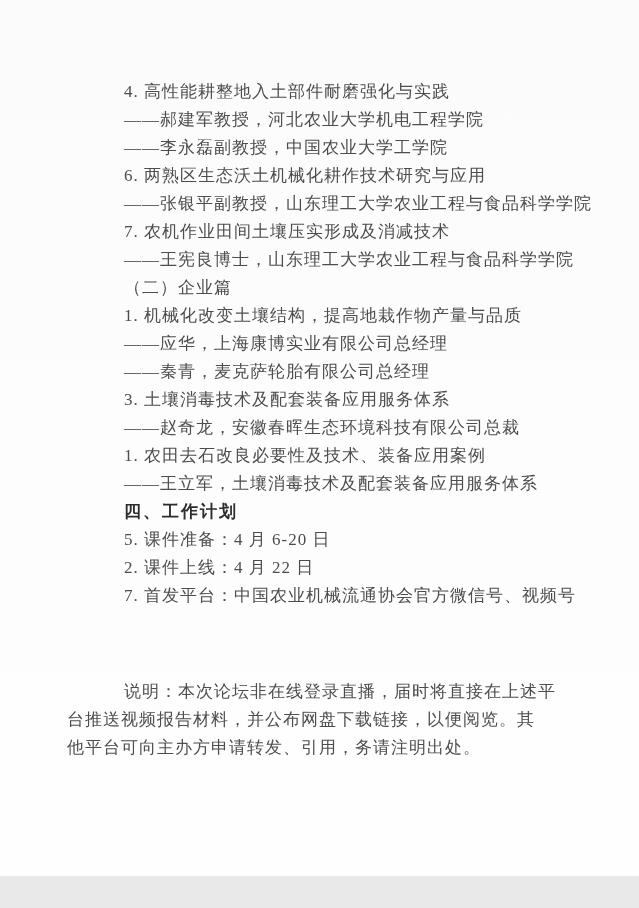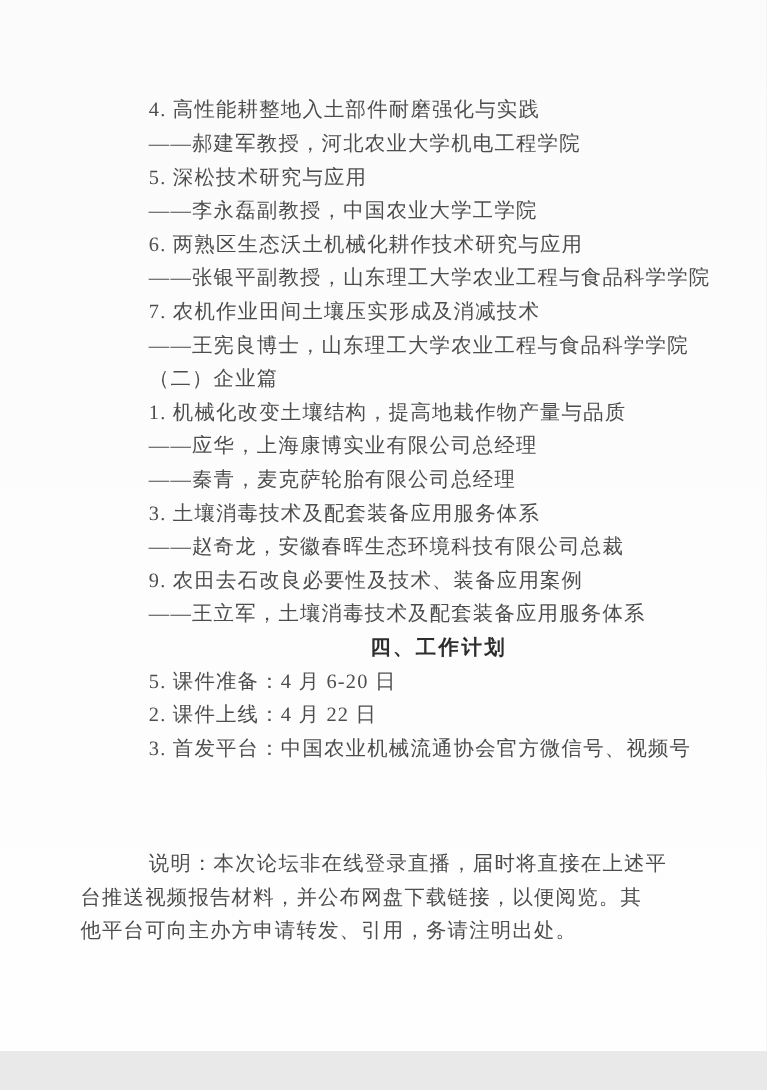--- a/index.html
+++ b/index.html
@@ -31,58 +31,56 @@
   }
   .lvl2 {
     padding-left: 57px;
   }
   .section-heading {
     font-family: "Liberation Sans", "DejaVu Sans", sans-serif;
     font-weight: bold;
     color: #2d2d2d;
     letter-spacing: 2px;
     padding-left: 57px;
-    text-align: center;
   }
   .spacer {
     height: 28px;
   }
   .note-first {
     padding-left: 57px;
     margin-top: 40px;
   }
 </style>
 </head>
 <body>
 
 <div class="page">
   <div class="content">
 
     <div class="line lvl2">4. 高性能耕整地入土部件耐磨强化与实践</div>
     <div class="line lvl2">——郝建军教授，河北农业大学机电工程学院</div>
-    <div class="line lvl2">5. 深松技术研究与应用</div>
     <div class="line lvl2">——李永磊副教授，中国农业大学工学院</div>
     <div class="line lvl2">6. 两熟区生态沃土机械化耕作技术研究与应用</div>
     <div class="line lvl2">——张银平副教授，山东理工大学农业工程与食品科学学院</div>
     <div class="line lvl2">7. 农机作业田间土壤压实形成及消减技术</div>
     <div class="line lvl2">——王宪良博士，山东理工大学农业工程与食品科学学院</div>
 
     <div class="line lvl2">（二）企业篇</div>
     <div class="line lvl2">1. 机械化改变土壤结构，提高地栽作物产量与品质</div>
     <div class="line lvl2">——应华，上海康博实业有限公司总经理</div>
     <div class="line lvl2">——秦青，麦克萨轮胎有限公司总经理</div>
     <div class="line lvl2">3. 土壤消毒技术及配套装备应用服务体系</div>
     <div class="line lvl2">——赵奇龙，安徽春晖生态环境科技有限公司总裁</div>
-    <div class="line lvl2">9. 农田去石改良必要性及技术、装备应用案例</div>
+    <div class="line lvl2">1. 农田去石改良必要性及技术、装备应用案例</div>
     <div class="line lvl2">——王立军，土壤消毒技术及配套装备应用服务体系</div>
 
     <div class="line section-heading">四、工作计划</div>
     <div class="line lvl2">5. 课件准备：4 月 6-20 日</div>
     <div class="line lvl2">2. 课件上线：4 月 22 日</div>
-    <div class="line lvl2">3. 首发平台：中国农业机械流通协会官方微信号、视频号</div>
+    <div class="line lvl2">7. 首发平台：中国农业机械流通协会官方微信号、视频号</div>
 
     <div class="spacer"></div>
 
     <div class="line note-first">说明：本次论坛非在线登录直播，届时将直接在上述平</div>
     <div class="line">台推送视频报告材料，并公布网盘下载链接，以便阅览。其</div>
     <div class="line">他平台可向主办方申请转发、引用，务请注明出处。</div>
 
   </div>
 </div>
 

